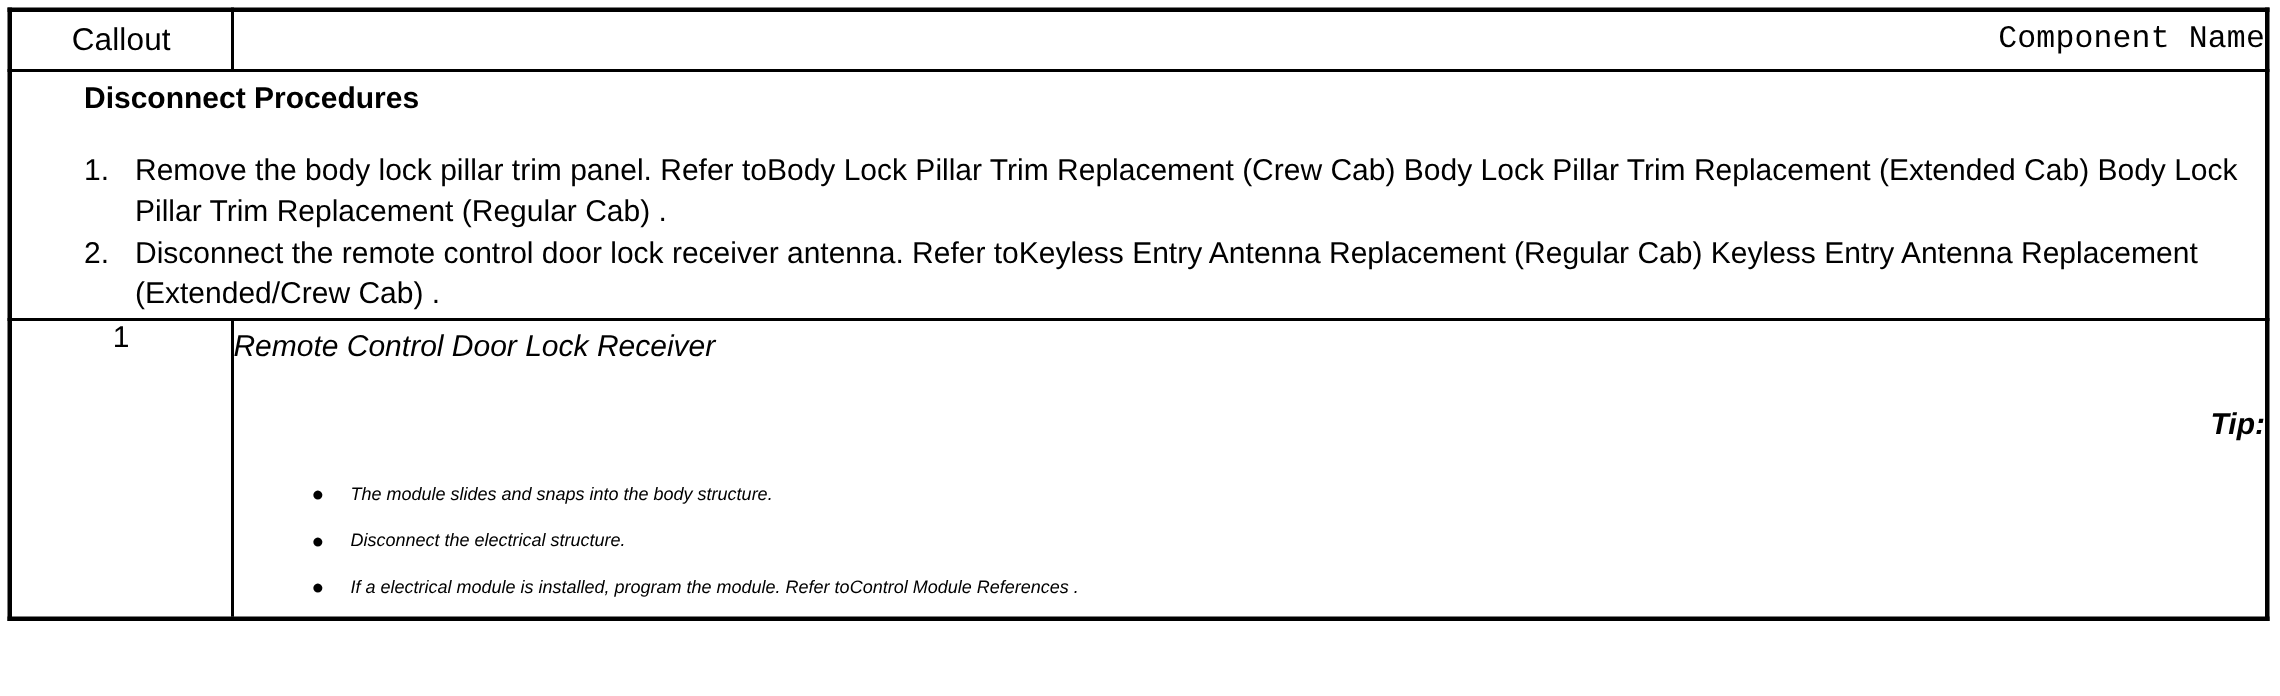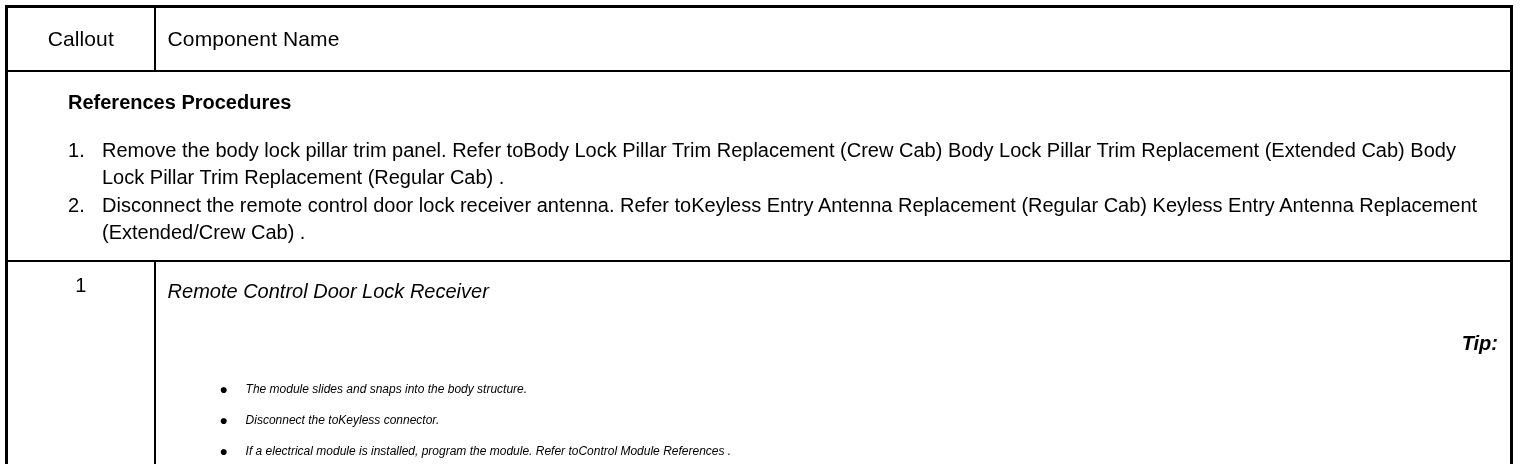--- a/index.html
+++ b/index.html
@@ -23,37 +23,37 @@
   table.proc-table {
     border-collapse: collapse;
     table-layout: fixed;
     width: 1508px;
     margin: 5px 0 0 5px;
     border: 3px solid #000;
   }
   table.proc-table td,
   table.proc-table th {
     border: 2px solid #000;
-    padding: 12px;
+    padding: 0;
     vertical-align: top;
     font-weight: normal;
   }
   col.c-callout { width: 148px; }
   col.c-name { width: 1356px; }
 
   
   th.hdr {
     text-align: center;
     font-size: 21px;
     font-weight: bold;
     height: 38px;
     line-height: 38px;
     letter-spacing: 0.1px;
   }
-  th.hdr-name { text-align: left; }
+  th.hdr-name { text-align: right; font-family: Liberation Mono, monospace; }
 
   
   td.prelim {
     padding: 8px 10px 10px 10px;
   }
   .prelim-title {
     font-size: 20px;
     font-weight: bold;
     margin: 5px 0 0 48px;
     line-height: 26px;
@@ -134,34 +134,34 @@
     </colgroup>
     <thead>
       <tr>
         <th class="hdr hdr-callout">Callout</th>
         <th class="hdr hdr-name">Component Name</th>
       </tr>
     </thead>
     <tbody>
       <tr>
         <td class="prelim" colspan="2">
-          <div class="prelim-title">References Procedures</div>
+          <div class="prelim-title">Disconnect Procedures</div>
           <ol class="prelim-list">
             <li>Remove the body lock pillar trim panel. Refer toBody Lock Pillar Trim Replacement (Crew Cab) Body Lock Pillar Trim Replacement (Extended Cab) Body Lock Pillar Trim Replacement (Regular Cab) .</li>
             <li>Disconnect the remote control door lock receiver antenna. Refer toKeyless Entry Antenna Replacement (Regular Cab) Keyless Entry Antenna Replacement (Extended/Crew Cab) .</li>
           </ol>
         </td>
       </tr>
       <tr>
         <td class="callout-cell">1</td>
         <td class="comp-cell">
           <div class="comp-name">Remote Control Door Lock Receiver</div>
           <div class="tip-label">Tip:</div>
           <ul class="tip-list">
             <li>The module slides and snaps into the body structure.</li>
-            <li>Disconnect the toKeyless connector.</li>
+            <li>Disconnect the electrical structure.</li>
             <li>If a electrical module is installed, program the module. Refer toControl Module References .</li>
           </ul>
         </td>
       </tr>
     </tbody>
   </table>
 </div>
 
 </body></html>

